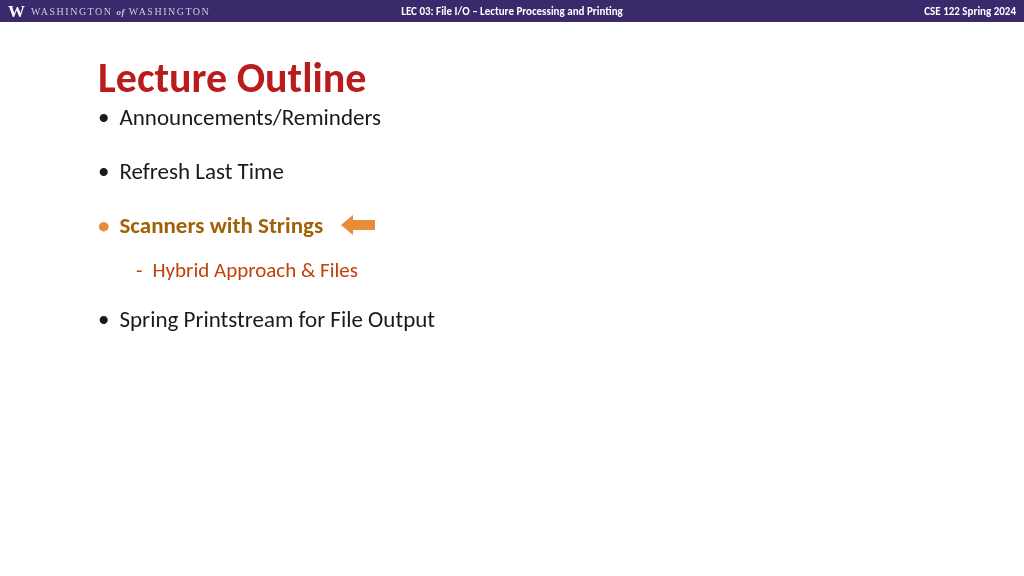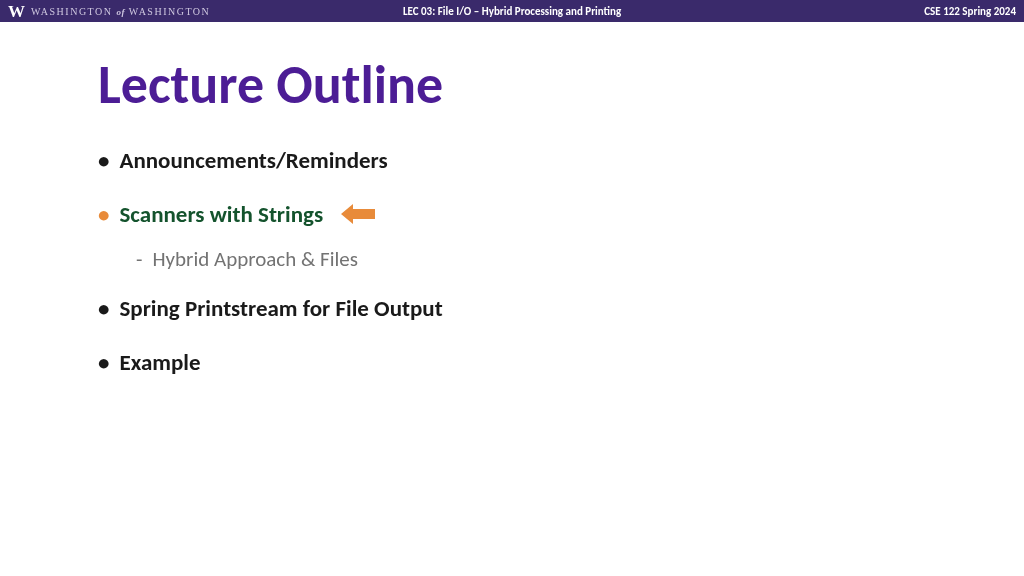--- a/index.html
+++ b/index.html
@@ -58,43 +58,41 @@
     }
     .header-right {
       font-size: 11px;
       font-weight: bold;
       color: #ffffff;
     }
     .content {
       padding: 30px 0 0 98px;
     }
     .title {
-      font-size: 54px;
+      font-size: 42px;
       font-weight: bold;
-      color: #4c1d95;
-      margin-bottom: 28px;
+      color: #b91c1c;
     }
     .bullet-list {
       list-style: none;
     }
     .bullet-item {
       font-size: 23px;
       color: #1a1a1a;
       margin-bottom: 26px;
       display: flex;
       align-items: center;
-      font-weight: bold;
     }
     .bullet-item::before {
       content: "•";
       margin-right: 10px;
       font-size: 23px;
     }
     .bullet-item.highlighted {
-      color: #14532d;
+      color: #a16207;
       font-weight: bold;
     }
     .bullet-item.highlighted::before {
       color: #e88b3a;
     }
     .arrow-marker {
       display: inline-flex;
       align-items: center;
       margin-left: 18px;
     }
@@ -102,64 +100,64 @@
       display: block;
     }
     .sub-list {
       list-style: none;
       margin-left: 38px;
       margin-top: -8px;
       margin-bottom: 22px;
     }
     .sub-item {
       font-size: 21px;
-      color: #737373;
+      color: #c2410c;
       display: flex;
       align-items: center;
     }
     .sub-item::before {
       content: "-";
       margin-right: 10px;
     }
   </style>
 </head>
 <body>
 
 <div class="header">
   <div class="header-left">
     <span class="w-logo">W</span>
     <span class="univ-name">
       <span>WASHINGTON</span>
       <span class="univ-of">of</span>
       <span>WASHINGTON</span>
     </span>
   </div>
-  <div class="header-center">LEC 03: File I/O – Hybrid Processing and Printing</div>
+  <div class="header-center">LEC 03: File I/O – Lecture Processing and Printing</div>
   <div class="header-right">CSE 122 Spring 2024</div>
 </div>
 
 <div class="content">
   <h1 class="title">Lecture Outline</h1>
   <ul class="bullet-list">
     <li class="bullet-item">
       <span>Announcements/Reminders</span>
+    </li>
+    <li class="bullet-item">
+      <span>Refresh Last Time</span>
     </li>
     <li class="bullet-item highlighted">
       <span>Scanners with Strings</span>
       <span class="arrow-marker">
         <svg width="34" height="20" viewBox="0 0 34 20">
           <polygon points="0,10 12,0 12,5 34,5 34,15 12,15 12,20" fill="#e88b3a"></polygon>
         </svg>
       </span>
     </li>
     <ul class="sub-list">
       <li class="sub-item">
         <span>Hybrid Approach &amp; Files</span>
       </li>
     </ul>
     <li class="bullet-item">
       <span>Spring Printstream for File Output</span>
     </li>
-    <li class="bullet-item">
-      <span>Example</span>
-    </li>
   </ul>
 </div>
 
 </body></html>

